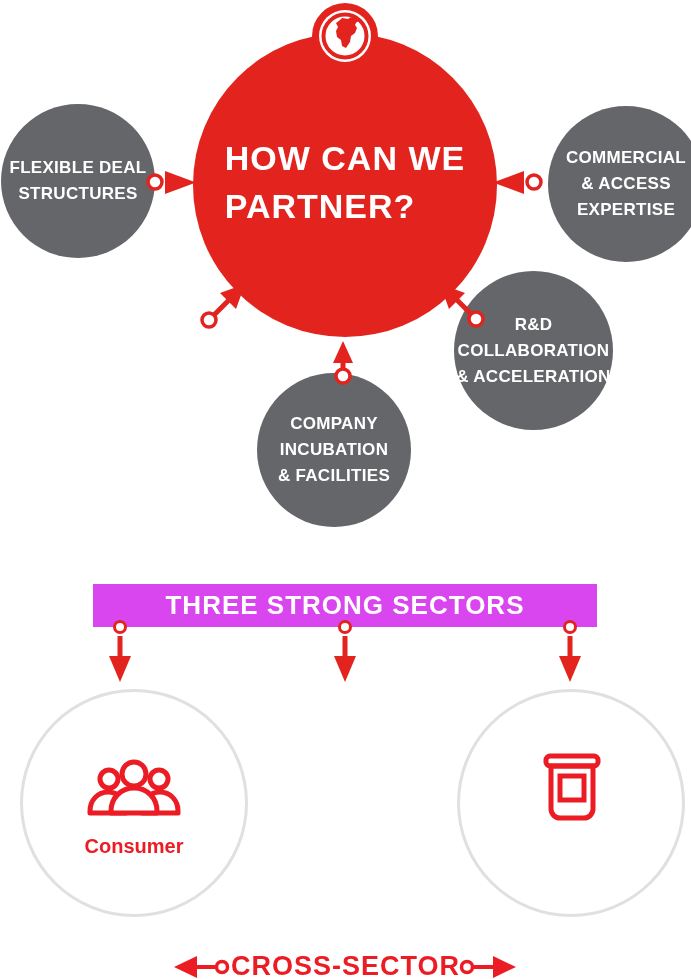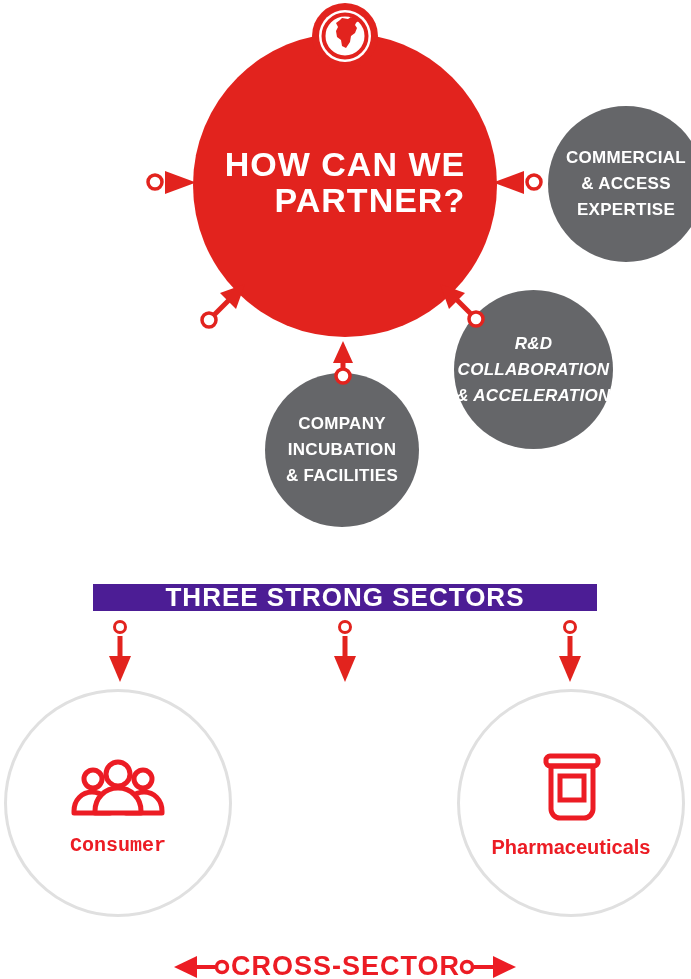--- a/index.html
+++ b/index.html
@@ -6,49 +6,49 @@
   .canvas{
     position:relative;width:691px;height:979px;margin:0 auto;
     font-family:"Liberation Sans",sans-serif;background:#ffffff;overflow:hidden;
   }
   
   .red-circle{
     position:absolute;left:193px;top:33px;width:304px;height:304px;border-radius:50%;
     background:#e2231e;display:flex;align-items:center;justify-content:center;z-index:2;
   }
   .center-title{
-    color:#ffffff;font-weight:bold;font-size:34px;line-height:36px;letter-spacing:1px;
-    text-align:right;white-space:pre-line;margin-top:-6px;
+    color:#ffffff;font-weight:bold;font-size:34px;line-height:48px;letter-spacing:1px;
+    text-align:left;white-space:pre-line;margin-top:-6px;
   }
   .globe{position:absolute;left:312px;top:3px;width:66px;height:66px;z-index:3;}
   .sat{
     position:absolute;border-radius:50%;background:#656669;z-index:1;
     display:flex;align-items:center;justify-content:center;
   }
   .sat-label{
     color:#ffffff;font-weight:bold;font-size:17px;line-height:26px;letter-spacing:.3px;
     text-align:center;white-space:pre-line;width:100%;
   }
   .sat-flexible  {left:1px;  top:104px;width:154px;height:154px;}
   .sat-commercial{left:548px;top:106px;width:156px;height:156px;}
   .sat-funding   {left:71px; top:289px;width:158px;height:158px;}
-  .sat-rd        {left:454px;top:290px;width:159px;height:159px;font-style:italic;}
-  .sat-company   {left:265px;top:373px;width:154px;height:154px;justify-content:flex-end;}
+  .sat-rd        {left:454px;top:271px;width:159px;height:159px;}
+  .sat-company   {left:257px;top:373px;width:154px;height:154px;justify-content:flex-end;}
   .overlay{position:absolute;left:0;top:0;width:691px;height:979px;z-index:4;pointer-events:none;}
   
   .banner{
-    position:absolute;left:93px;top:584px;width:504px;height:27px;background:#4c1d95;
+    position:absolute;left:93px;top:584px;width:504px;height:43px;background:#d946ef;
     display:flex;align-items:center;justify-content:center;z-index:2;
   }
   .banner span{color:#ffffff;font-weight:bold;font-size:26px;letter-spacing:1px;}
   .sector{
     position:absolute;top:689px;width:228px;height:228px;border-radius:50%;
     border:3px solid #e0e0e0;box-sizing:border-box;background:#ffffff;z-index:1;
   }
-  .sector-consumer{left:4px;font-family:Liberation Mono, monospace;}
+  .sector-consumer{left:20px;}
   .sector-medical {left:231px;}
   .sector-pharma  {left:457px;}
   .sector-icon{position:absolute;}
   .icon-consumer{left:62px;top:62px;}
   .icon-medical {left:74px;top:55px;}
   .icon-pharma  {left:83px;top:61px;}
   .sector-label{
     position:absolute;left:0;width:100%;text-align:center;color:#ec1c24;
     font-weight:bold;font-size:20px;line-height:22px;white-space:pre-line;
   }
@@ -73,20 +73,24 @@
   <div class="globe">
     <svg width="66" height="66" viewBox="0 0 66 66">
       <circle cx="33" cy="33" r="33" fill="#e2231e"></circle>
       <circle cx="33" cy="33" r="26" fill="#ffffff"></circle>
       <circle cx="33" cy="33" r="21.5" fill="#ffffff" stroke="#e2231e" stroke-width="4"></circle>
       <path d="M30 15 l6 1 3 -2 6 4 -2 4 2 3 -2 5 -4 3 -1 6 -4 6 -4 -2 -1 -6 -4 -3 -1 -6 2 -4 -2 -4 4 -3 z" fill="#e2231e"></path>
       <path d="M40 13 l5 2 2 3 -4 2 -3 -3 z" fill="#e2231e"></path>
     </svg>
   </div>
 
+  <div class="sat sat-flexible">
+    <div class="sat-label">FLEXIBLE DEAL
+STRUCTURES</div>
+  </div>
   <div class="sat sat-commercial">
     <div class="sat-label">COMMERCIAL
 &amp; ACCESS
 EXPERTISE</div>
   </div>
   <div class="sat sat-rd">
     <div class="sat-label">R&amp;D
 COLLABORATION
 &amp; ACCELERATION</div>
   </div>
@@ -176,18 +180,17 @@
 
 
   <div class="sector sector-pharma">
     <div class="sector-icon icon-pharma">
       <svg width="58" height="72" viewBox="0 0 58 72">
         <rect x="3" y="3" width="52" height="10" rx="4" fill="none" stroke="#ec1c24" stroke-width="5"></rect>
         <path d="M8 13 h42 v43 a9 9 0 0 1 -9 9 h-24 a9 9 0 0 1 -9 -9 z" fill="none" stroke="#ec1c24" stroke-width="5"></path>
         <rect x="17" y="23" width="24" height="24" fill="none" stroke="#ec1c24" stroke-width="5"></rect>
       </svg>
     </div>
-    <div class="sector-label label-pharma">Pharmaceuticals</div>
   </div>
 
   <div class="cross-label">CROSS-SECTOR</div>
 
 </div>
 
 </body></html>

